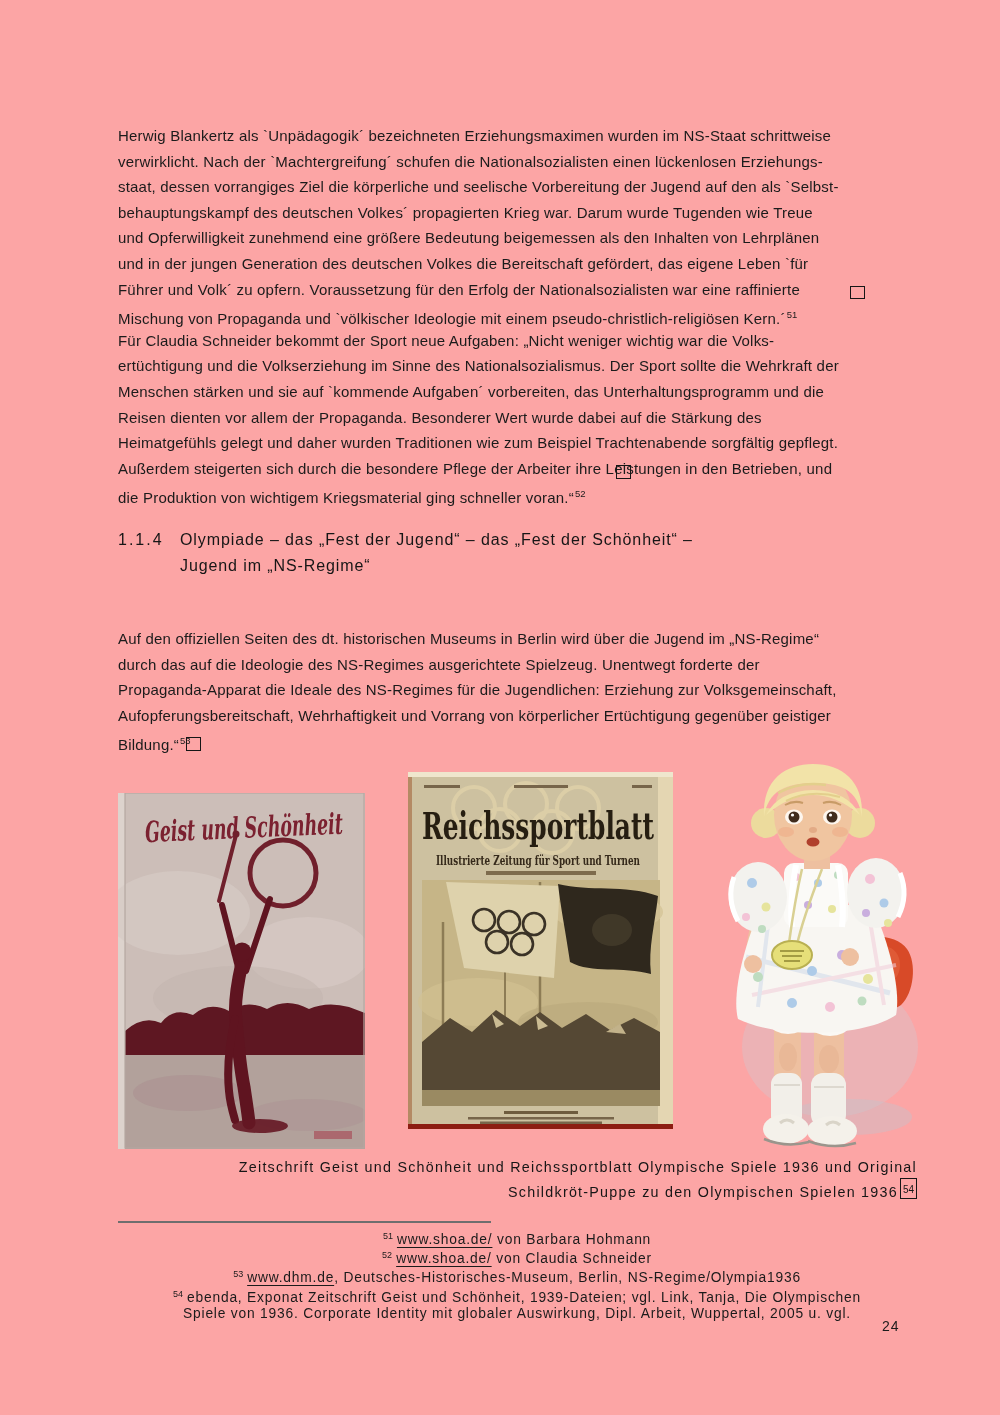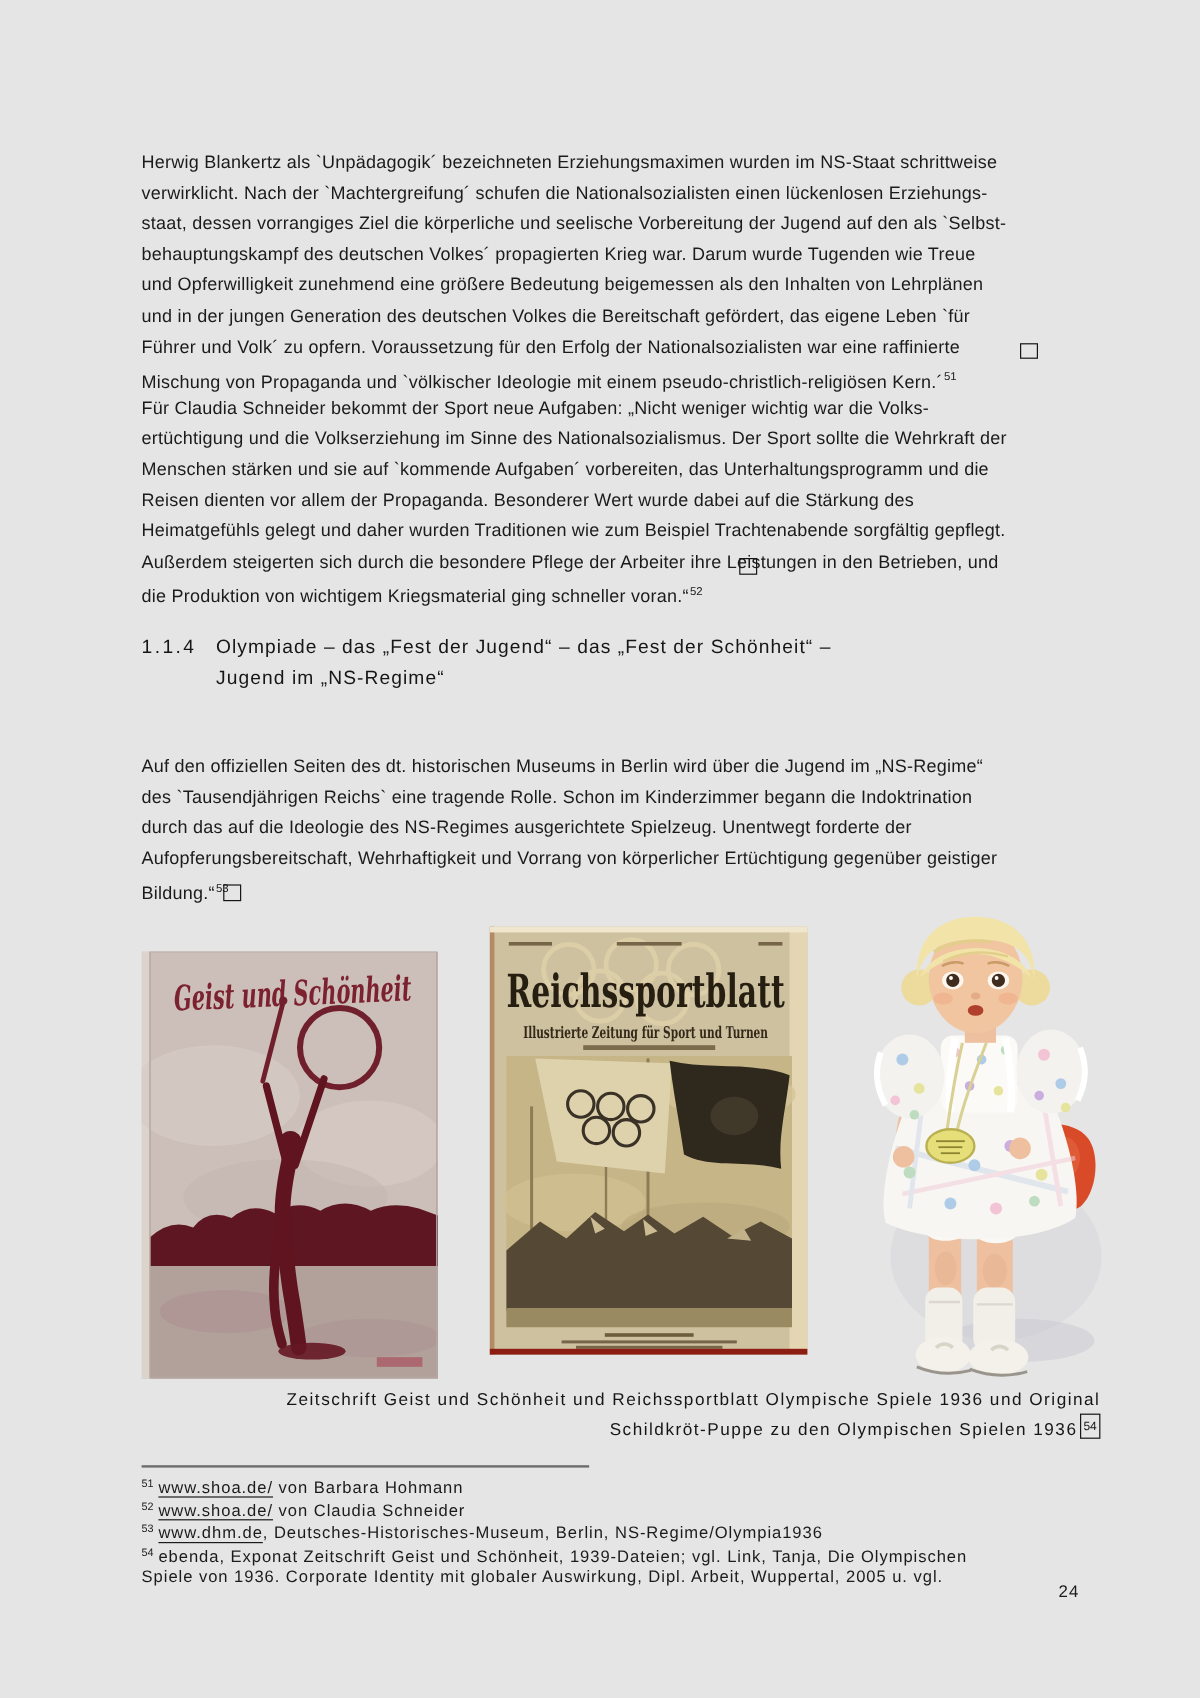--- a/index.html
+++ b/index.html
@@ -1,17 +1,17 @@
 <!DOCTYPE html>
 <html><head>
 <meta charset="utf-8">
 <style>
   html,body { margin:0; padding:0; background:#ffffff; }
   .page {
-    position:relative; width:1000px; height:1415px; background:#e5e5e5;
+    position:relative; width:1000px; height:1415px; background:#fca5a5;
     font-family:"Liberation Sans", sans-serif; color:#1b1b1b; overflow:hidden;
   }
   
   .bodytext { position:absolute; left:118px; width:800px; font-size:15px; line-height:25.6px; letter-spacing:0.2px; }
   .tline { height:25.6px; white-space:nowrap; }
   sup.fnref { font-size:9.5px; vertical-align:6px; letter-spacing:0; margin-left:1px; }
   
   .comment-box { position:absolute; border:1.6px solid #161616; background:transparent; z-index:5; }
   
   .heading { position:absolute; left:118px; top:527px; font-size:16px; letter-spacing:0.9px; line-height:26px; white-space:nowrap; color:#161616; }
@@ -23,21 +23,21 @@
   
   .caption { position:absolute; left:105px; top:1158px; width:812px; text-align:right;
              font-size:14.3px; letter-spacing:1.25px; line-height:19.5px; color:#161616; }
   .cap-ref-box { display:inline-block; border:1.6px solid #161616; padding:0 2px; margin-left:2px;
                  vertical-align:4px; }
   .cap-ref-num { font-size:10px; line-height:12px; letter-spacing:0; }
   
   .fn-rule { position:absolute; left:118px; top:1221px; width:373px; height:2px; background:#6e6e6e; }
   .footnotes { position:absolute; left:118px; top:1227px; width:798px; font-size:13.8px;
                line-height:19.2px; letter-spacing:0.8px; color:#1b1b1b; }
-  .fn-row { white-space:nowrap; height:19.2px; }
+  .fn-row { white-space:nowrap; height:19.2px;text-align:center; }
   sup.fn-num { font-size:9px; vertical-align:5px; margin-right:4px; letter-spacing:0; }
   .fn-link { text-decoration:underline; text-underline-offset:2.5px; color:#1b1b1b; cursor:pointer; }
   .page-number { position:absolute; left:882px; top:1318px; font-size:14px; letter-spacing:1px; }
 </style>
 </head>
 <body>
 
 <div class="page">
 
   <div class="bodytext" style="top:123px;">
@@ -68,22 +68,22 @@
 
   <div class="heading">
     <div>
       <span class="h-num">1.1.4</span><span>Olympiade – das „Fest der Jugend“ – das „Fest der Schönheit“ –</span>
     </div>
     <div class="h-line2">Jugend im „NS-Regime“</div>
   </div>
 
   <div class="bodytext" style="top:598px;margin-top:28px;">
     <div class="tline">Auf den offiziellen Seiten des dt. historischen Museums in Berlin wird über die Jugend im „NS-Regime“</div>
-    <div class="tline">des `Tausendjährigen Reichs` eine tragende Rolle. Schon im Kinderzimmer begann die Indoktrination</div>
     <div class="tline">durch das auf die Ideologie des NS-Regimes ausgerichtete Spielzeug. Unentwegt forderte der</div>
+    <div class="tline">Propaganda-Apparat die Ideale des NS-Regimes für die Jugendlichen: Erziehung zur Volksgemeinschaft,</div>
     <div class="tline">Aufopferungsbereitschaft, Wehrhaftigkeit und Vorrang von körperlicher Ertüchtigung gegenüber geistiger</div>
     <div class="tline">
       <span>Bildung.“</span><sup class="fnref">53</sup>
     </div>
   </div>
 
   <div class="fig" style="left:118px; top:793px; width:247px; height:356px;">
     <svg viewBox="0 0 247 356">
       <rect width="247" height="356" fill="#ccbeb8"></rect>
       <rect x="0" width="7" height="356" fill="#ddd3cd"></rect>

